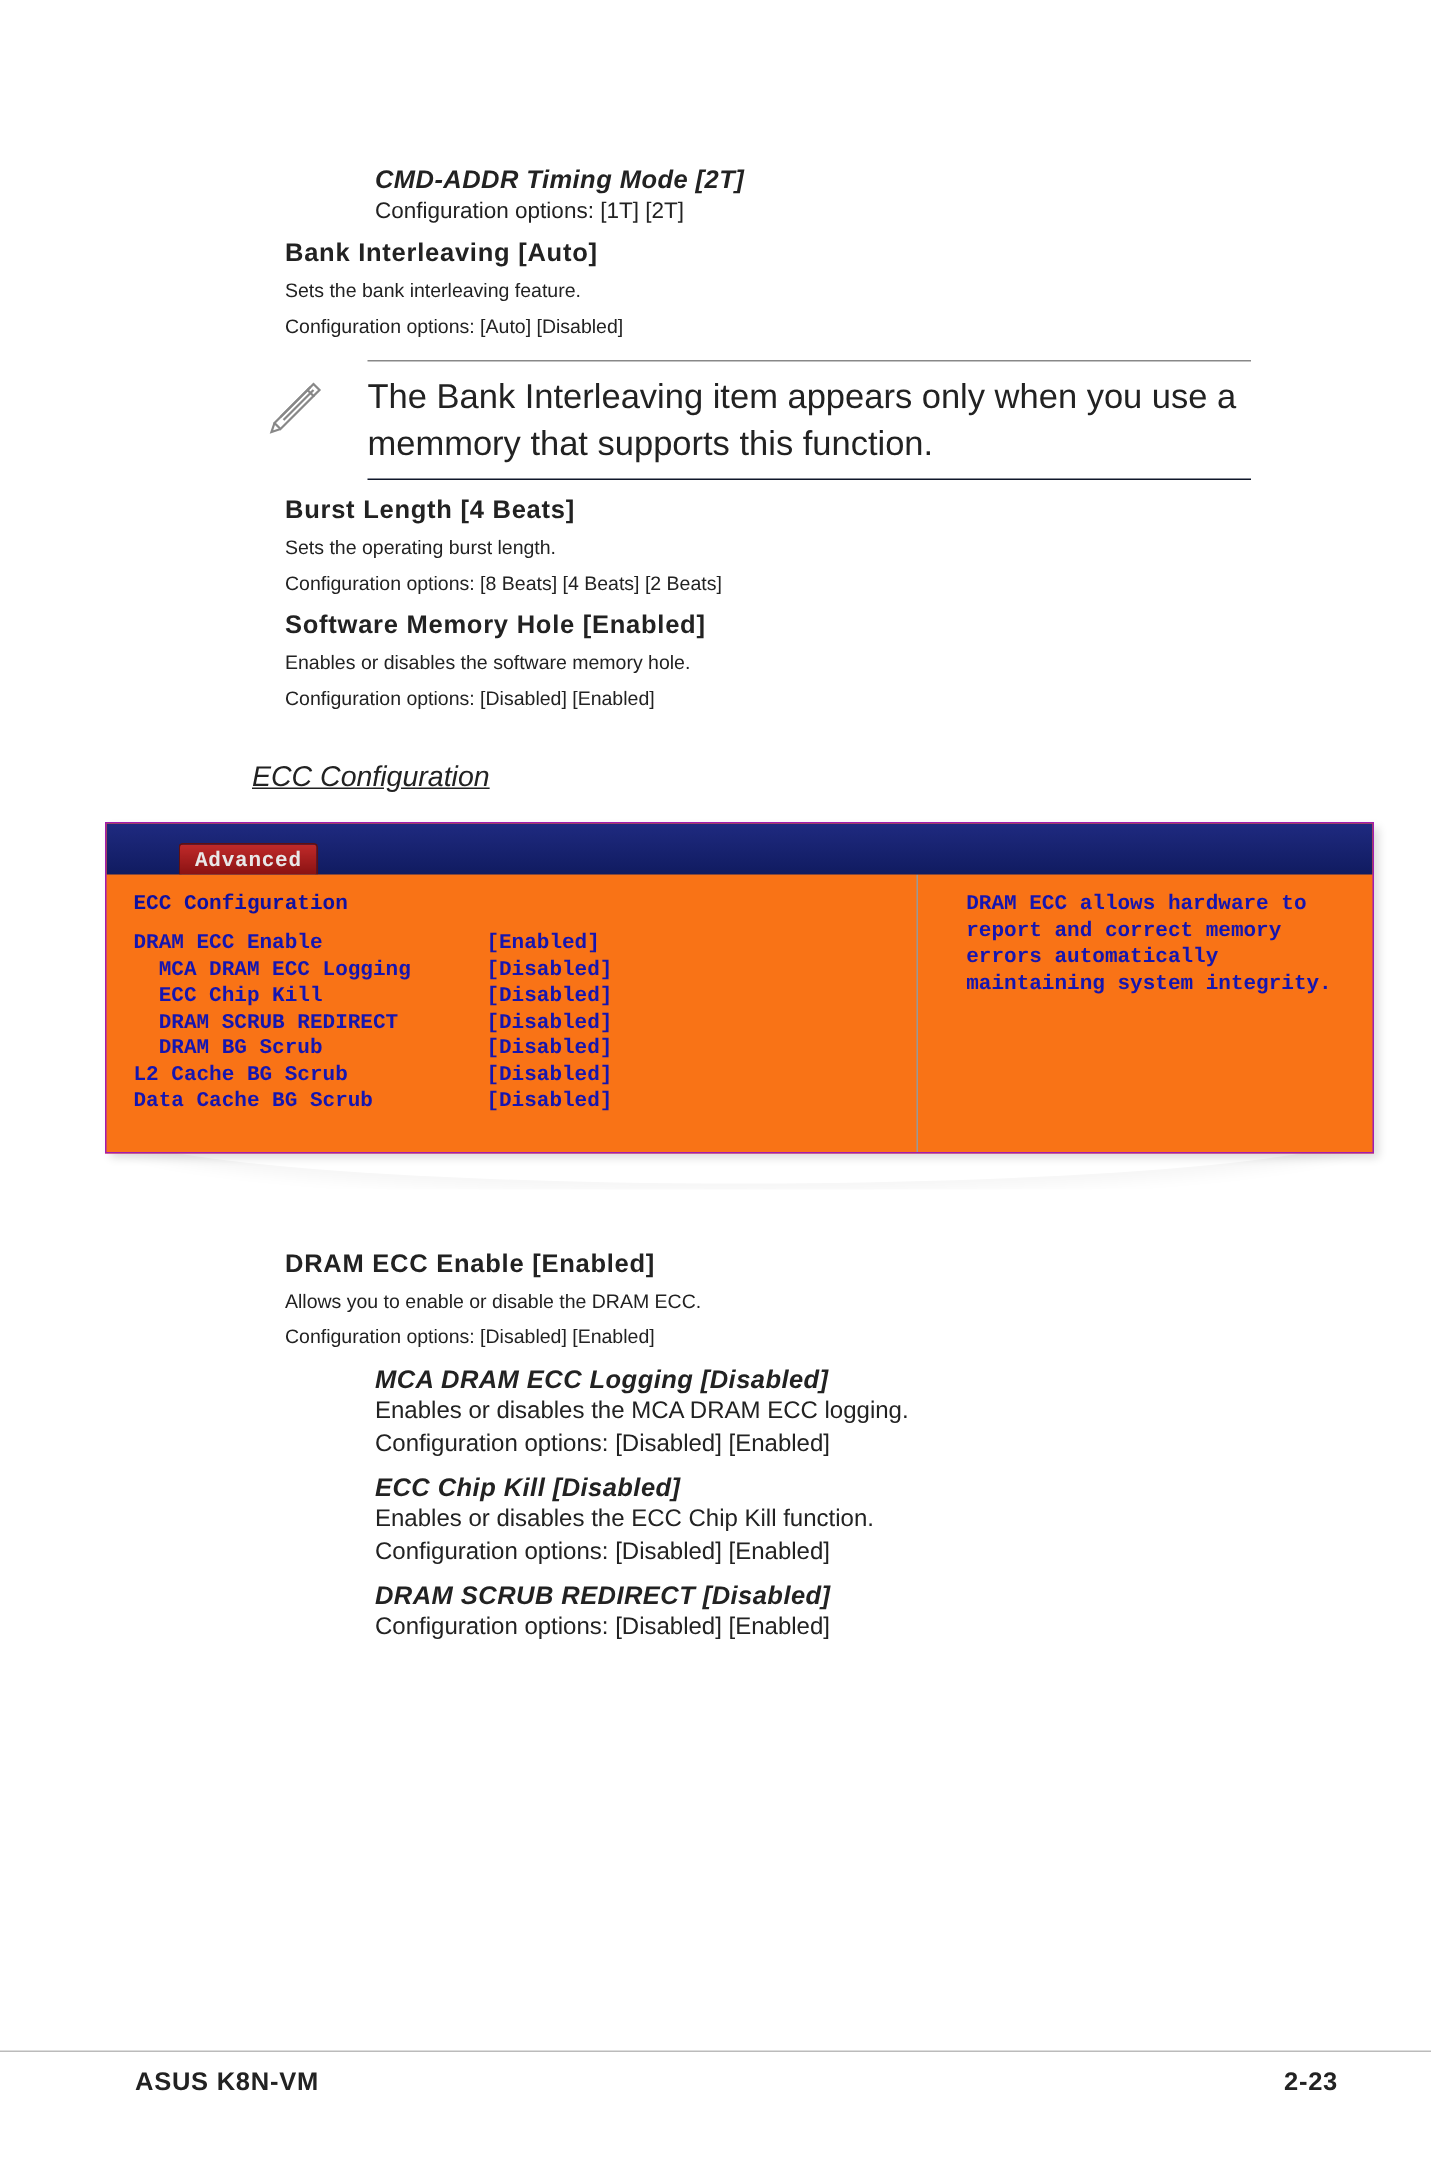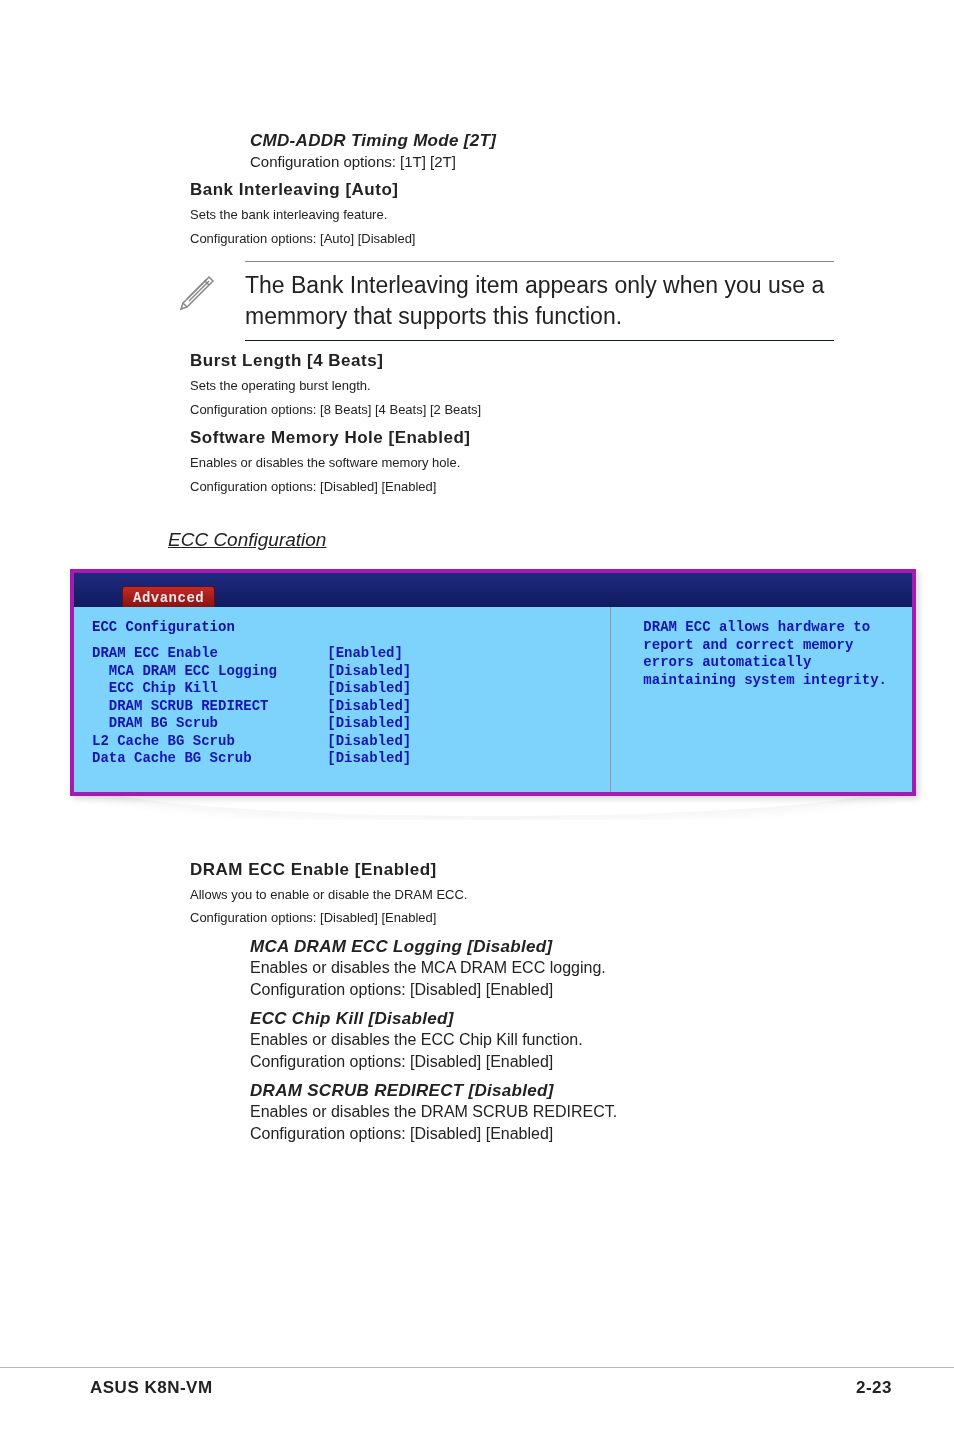--- a/index.html
+++ b/index.html
@@ -18,21 +18,20 @@
   .indent-wide { margin-left: 160px; }
   .indent-setting { margin-left: 100px; }
 
   .bolditalic {
     font-family: Arial, Helvetica, sans-serif;
     font-weight: bold;
     font-style: italic;
     font-size: 17px;
     letter-spacing: 0.3px;
     margin-bottom: 2px;
-    margin-top: 21px;
   }
   .subtext-small {
     font-size: 15px;
     font-family: Arial, Helvetica, sans-serif;
     margin-bottom: 10px;
   }
   .heading-setting {
     font-weight: bold;
     font-size: 17px;
     letter-spacing: 0.5px;
@@ -69,22 +68,22 @@
 
   .ecc-title {
     font-size: 19px;
     font-style: italic;
     text-decoration: underline;
     margin: 34px 0 18px 78px;
   }
 
   .bios-box {
     margin: 0 38px 0 70px;
-    border: 4px solid #a21caf;
-    background: #7dd3fc;
+    border: 1px solid #a21caf;
+    background: #f97316;
     box-shadow: 3px 3px 6px rgba(0,0,0,0.15);
     overflow: hidden;
   }
   .bios-header {
     background: #1a237e;
     background: linear-gradient(#1f2a80,#101b60);
     height: 34px;
     position: relative;
     display: flex;
     align-items: center;
@@ -263,21 +262,20 @@
   <div class="sub-block">
     <div class="bolditalic">MCA DRAM ECC Logging [Disabled]</div>
     <div class="paratext">Enables or disables the MCA DRAM ECC logging.</div>
     <div class="paratext">Configuration options: [Disabled] [Enabled]</div>
 
     <div class="bolditalic">ECC Chip Kill [Disabled]</div>
     <div class="paratext">Enables or disables the ECC Chip Kill function.</div>
     <div class="paratext">Configuration options: [Disabled] [Enabled]</div>
 
     <div class="bolditalic">DRAM SCRUB REDIRECT [Disabled]</div>
-    <div class="paratext">Enables or disables the DRAM SCRUB REDIRECT.</div>
     <div class="paratext">Configuration options: [Disabled] [Enabled]</div>
   </div>
 </div>
 
 <div class="footer">
   <span>ASUS K8N-VM</span>
   <span class="pg">2-23</span>
 </div>
 
 </body></html>

